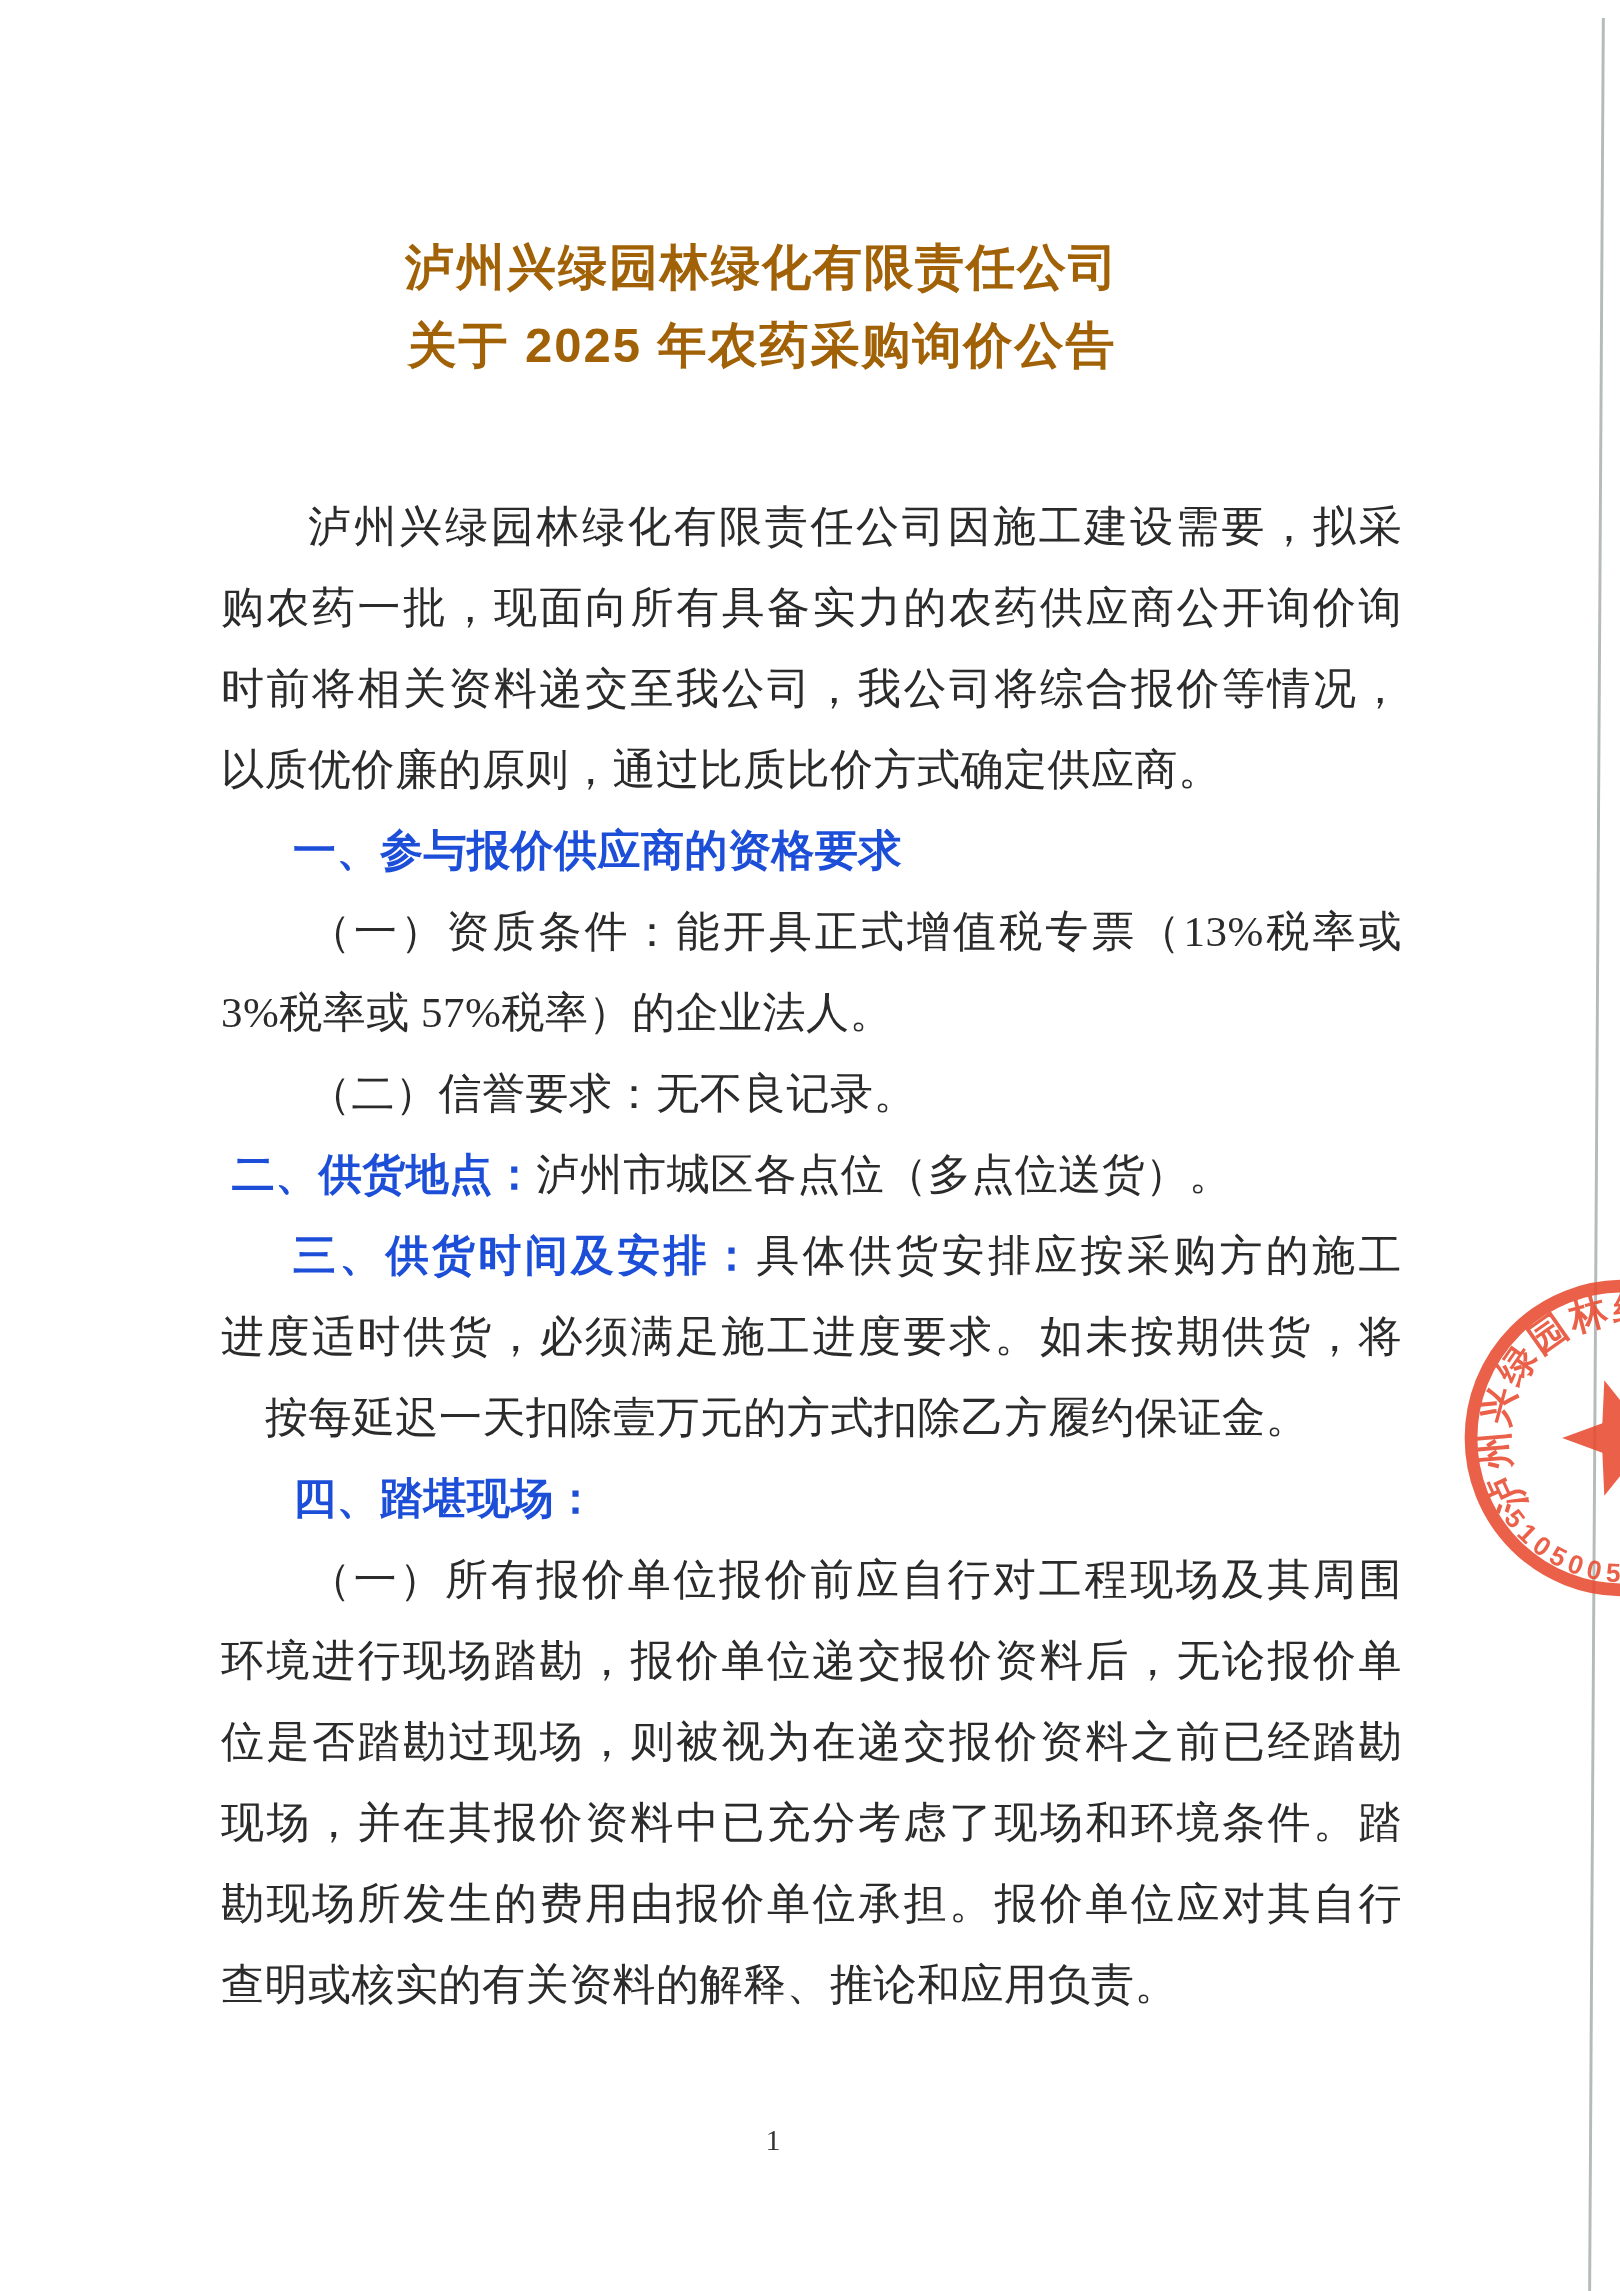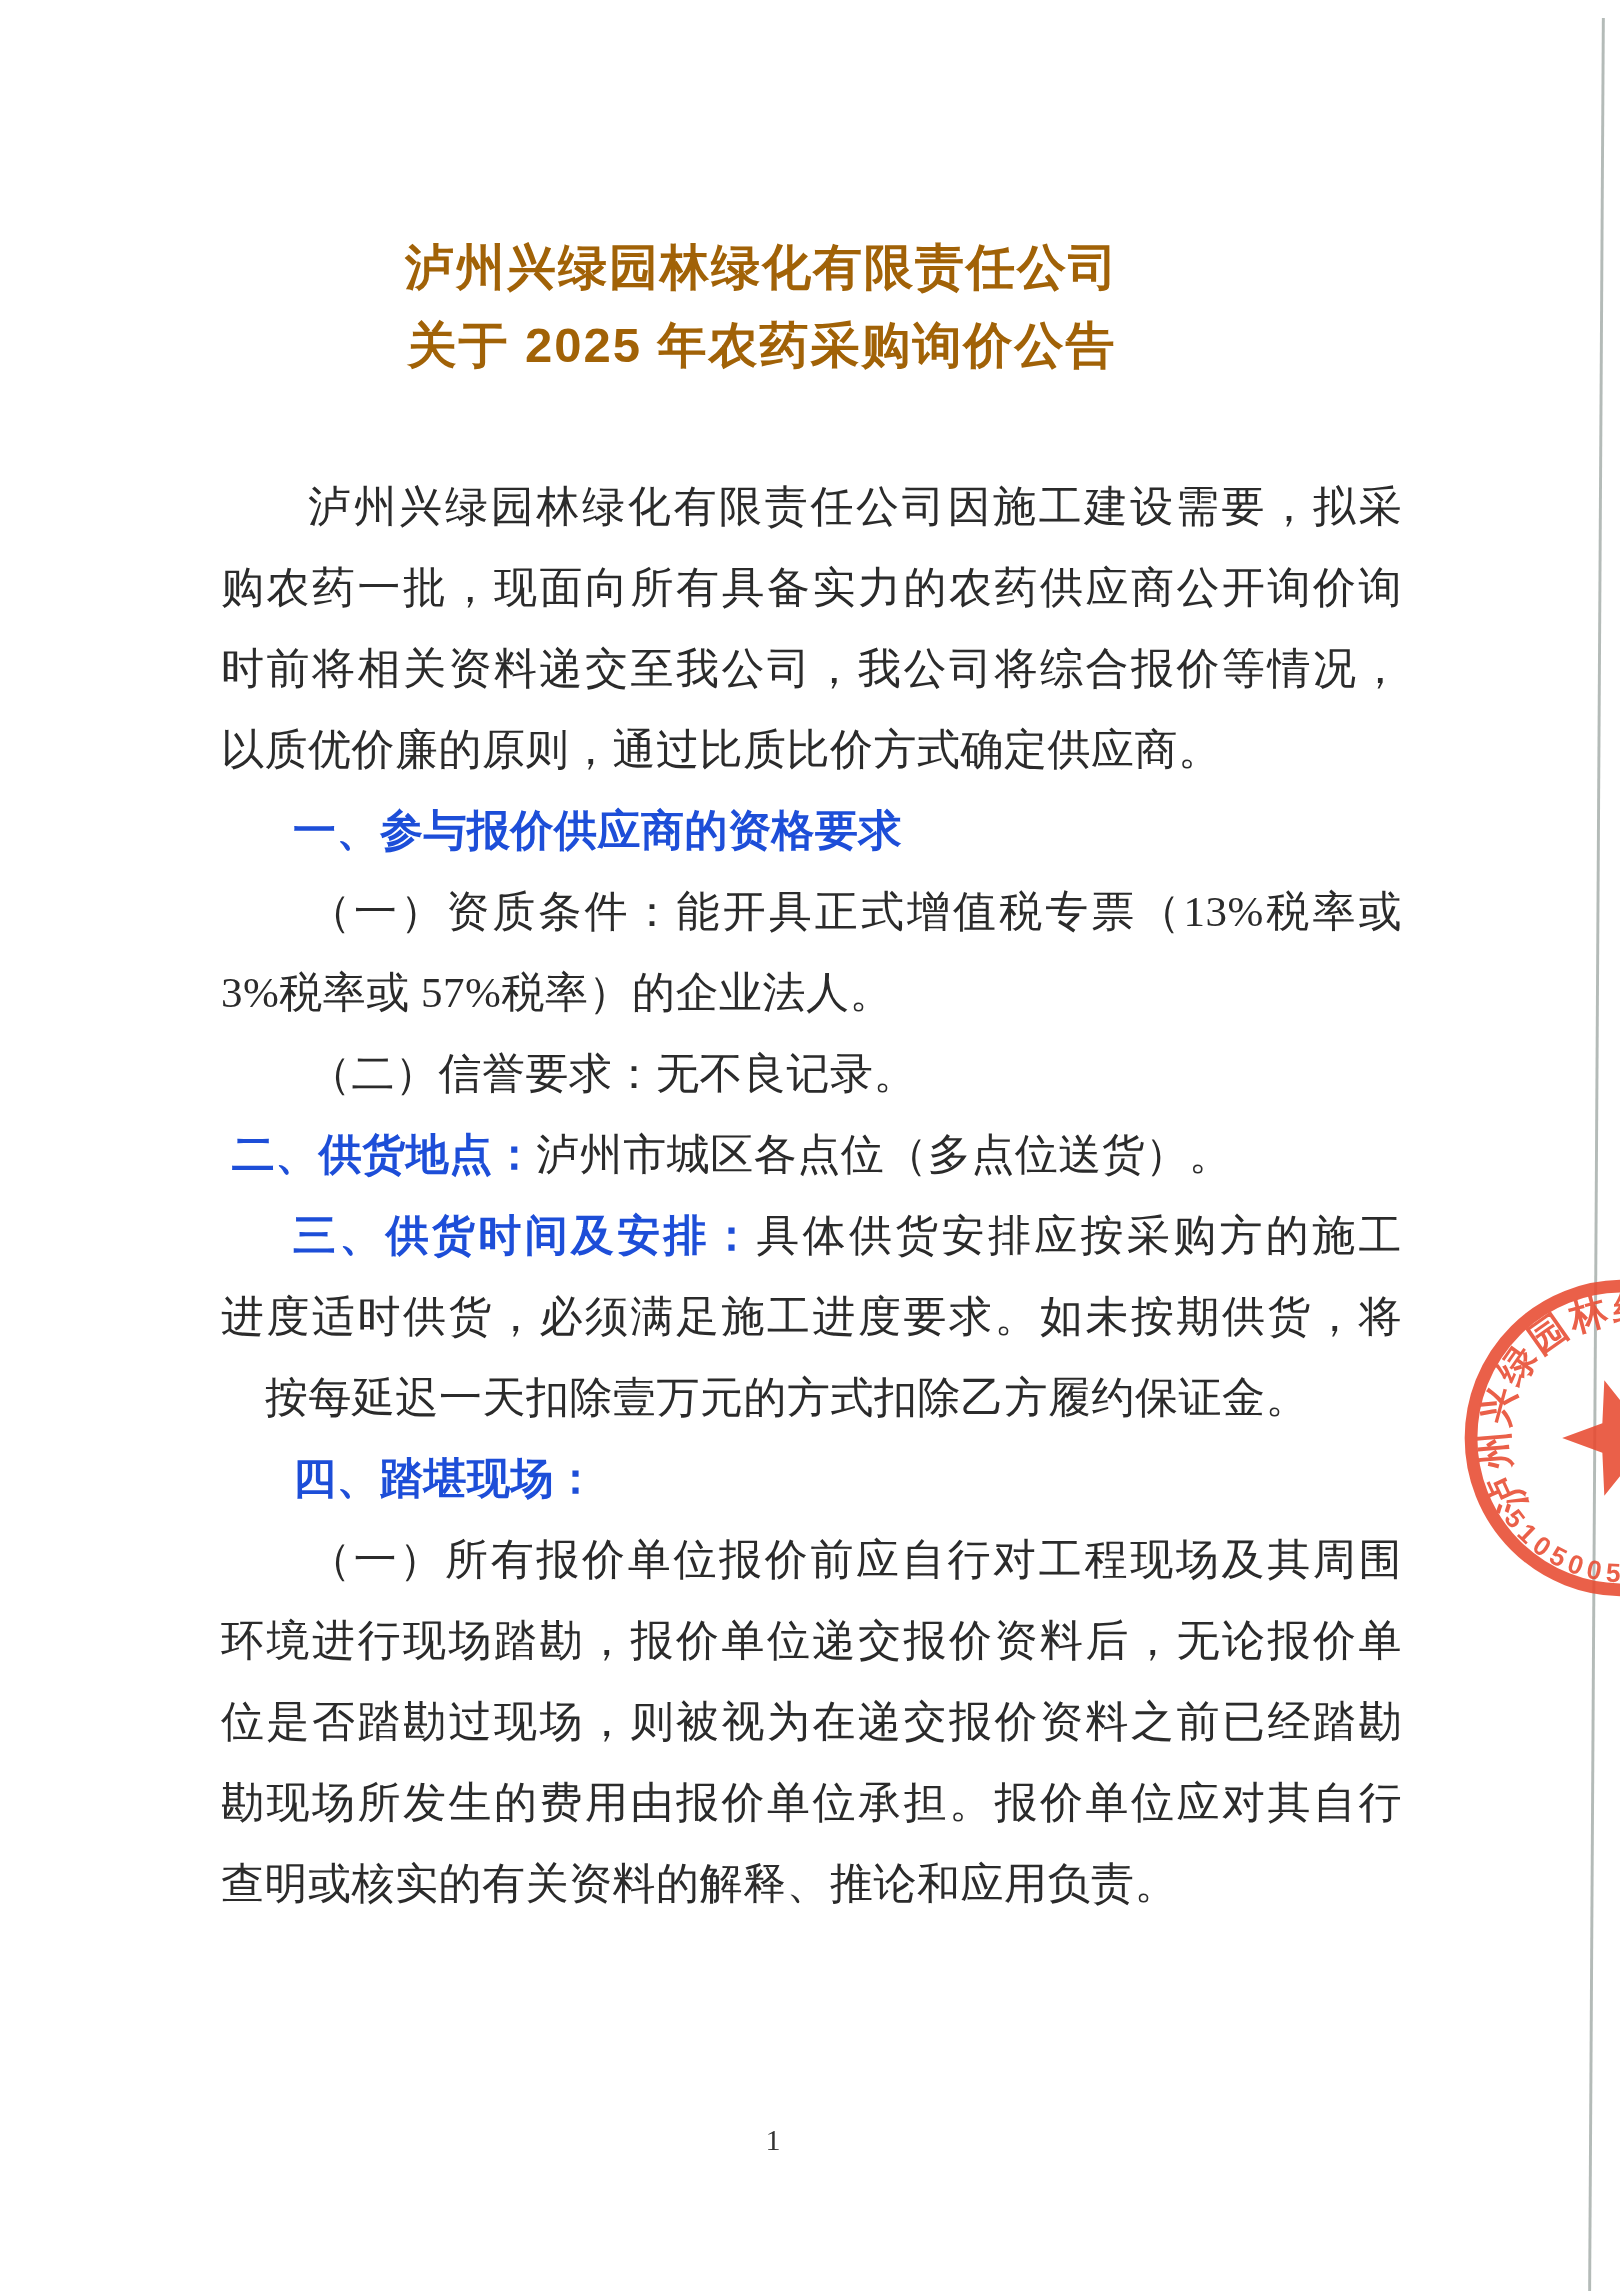--- a/index.html
+++ b/index.html
@@ -18,21 +18,21 @@
   .title-line{
     height:78px;line-height:78px;
     font-size:49px;font-weight:700;letter-spacing:2px;
     font-family:"Liberation Sans","DejaVu Sans",sans-serif;
     text-align:center;
     color:#a16207;
     white-space:nowrap;
   }
   .body-block{
     position:absolute;
-    left:221px;top:466px;width:1181px;
+    left:221px;top:486px;width:1181px;
   }
   .line{
     height:81px;line-height:81px;
     font-size:43px;letter-spacing:0.5px;
     overflow:visible;
   }
   .line.j{
     text-align:justify;
     text-align-last:justify;
   }
@@ -77,20 +77,21 @@
       <div class="line" style="padding-left: 0px;"><span>3%税率或 57%税率）的企业法人。</span></div>
       <div class="line" style="padding-left: 87px;"><span>（二）信誉要求：无不良记录。</span></div>
       <div class="line" style="padding-left: 10.8px;"><span class="hb">二、供货地点：</span><span>泸州市城区各点位（多点位送货）。</span></div>
       <div class="line j" style="padding-left: 72px;"><span class="hb">三、供货时间及安排：</span><span>具体供货安排应按采购方的施工</span></div>
       <div class="line j" style="padding-left: 0px;"><span>进度适时供货，必须满足施工进度要求。如未按期供货，将</span></div>
       <div class="line" style="padding-left: 0px; margin-left: 44px;"><span>按每延迟一天扣除壹万元的方式扣除乙方履约保证金。</span></div>
       <div class="line" style="padding-left: 72px;"><span class="hb">四、踏堪现场：</span></div>
       <div class="line j" style="padding-left: 87px;"><span>（一）所有报价单位报价前应自行对工程现场及其周围</span></div>
       <div class="line j" style="padding-left: 0px;"><span>环境进行现场踏勘，报价单位递交报价资料后，无论报价单</span></div>
       <div class="line j" style="padding-left: 0px;"><span>位是否踏勘过现场，则被视为在递交报价资料之前已经踏勘</span></div>
+      <div class="line j" style="padding-left: 0px;"><span>现场，并在其报价资料中已充分考虑了现场和环境条件。踏</span></div>
       <div class="line j" style="padding-left: 0px;"><span>勘现场所发生的费用由报价单位承担。报价单位应对其自行</span></div>
       <div class="line" style="padding-left: 0px;"><span>查明或核实的有关资料的解释、推论和应用负责。</span></div>
     </div>
 
   <div class="page-number">1</div>
 
   <svg class="overlay" width="1620" height="2292" viewBox="0 0 1653 2338">
     <line x1="1636" y1="18" x2="1622" y2="2338" stroke="#b4bbb8" stroke-width="3"></line>
     <g opacity="0.87">
       <defs>

